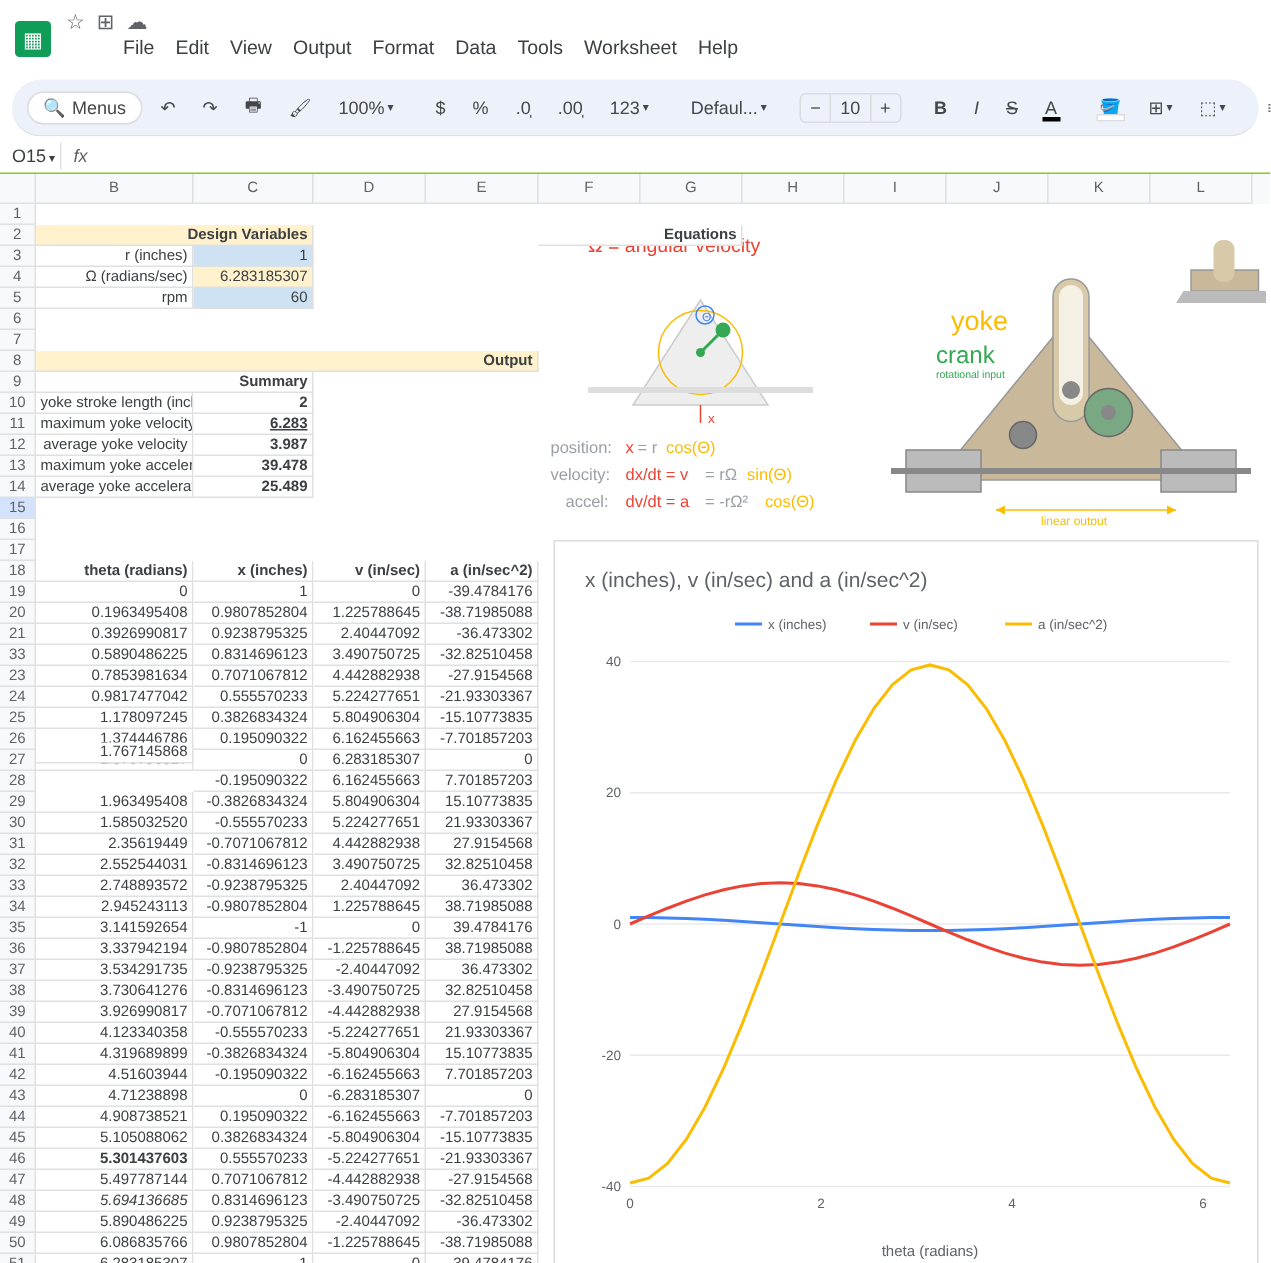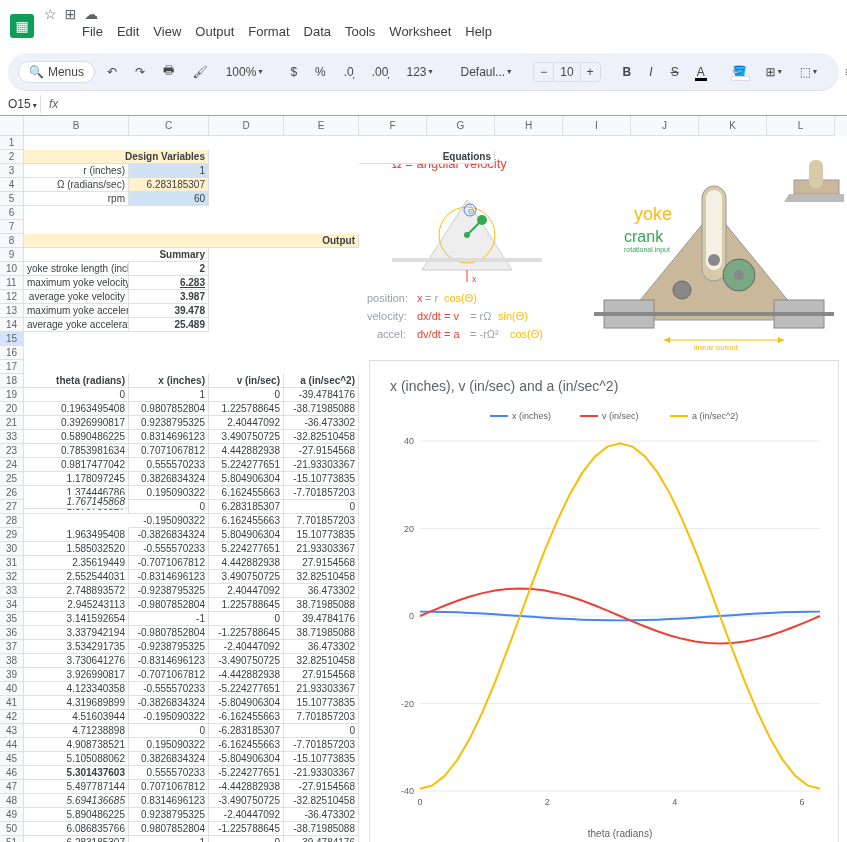--- a/index.html
+++ b/index.html
@@ -331,21 +331,21 @@
         <div class="cell " style="left: 185px; top: 336px; width: 75px;">5.804906304</div>
         <div class="cell " style="left: 260px; top: 336px; width: 75px;">-15.10773835</div>
         <div class="cell " style="left: 0px; top: 350px; width: 105px;">1.374446786</div>
         <div class="cell " style="left: 105px; top: 350px; width: 80px;">0.195090322</div>
         <div class="cell " style="left: 185px; top: 350px; width: 75px;">6.162455663</div>
         <div class="cell " style="left: 260px; top: 350px; width: 75px;">-7.701857203</div>
         <div class="cell " style="left: 0px; top: 364px; width: 105px;">1.570796327</div>
         <div class="cell " style="left: 105px; top: 364px; width: 80px;">0</div>
         <div class="cell " style="left: 185px; top: 364px; width: 75px;">6.283185307</div>
         <div class="cell " style="left: 260px; top: 364px; width: 75px;">0</div>
-        <div class="cell " style="left: 0px; top: 359px; width: 105px; font-style: italic;">1.767145868</div>
+        <div class="cell " style="left: 0px; top: 359px; width: 105px;">1.767145868</div>
         <div class="cell " style="left: 105px; top: 378px; width: 80px;">-0.195090322</div>
         <div class="cell " style="left: 185px; top: 378px; width: 75px;">6.162455663</div>
         <div class="cell " style="left: 260px; top: 378px; width: 75px;">7.701857203</div>
         <div class="cell " style="left: 0px; top: 392px; width: 105px;">1.963495408</div>
         <div class="cell " style="left: 105px; top: 392px; width: 80px;">-0.3826834324</div>
         <div class="cell " style="left: 185px; top: 392px; width: 75px;">5.804906304</div>
         <div class="cell " style="left: 260px; top: 392px; width: 75px;">15.10773835</div>
         <div class="cell " style="left: 0px; top: 406px; width: 105px;">1.585032520</div>
         <div class="cell " style="left: 105px; top: 406px; width: 80px;">-0.555570233</div>
         <div class="cell " style="left: 185px; top: 406px; width: 75px;">5.224277651</div>

